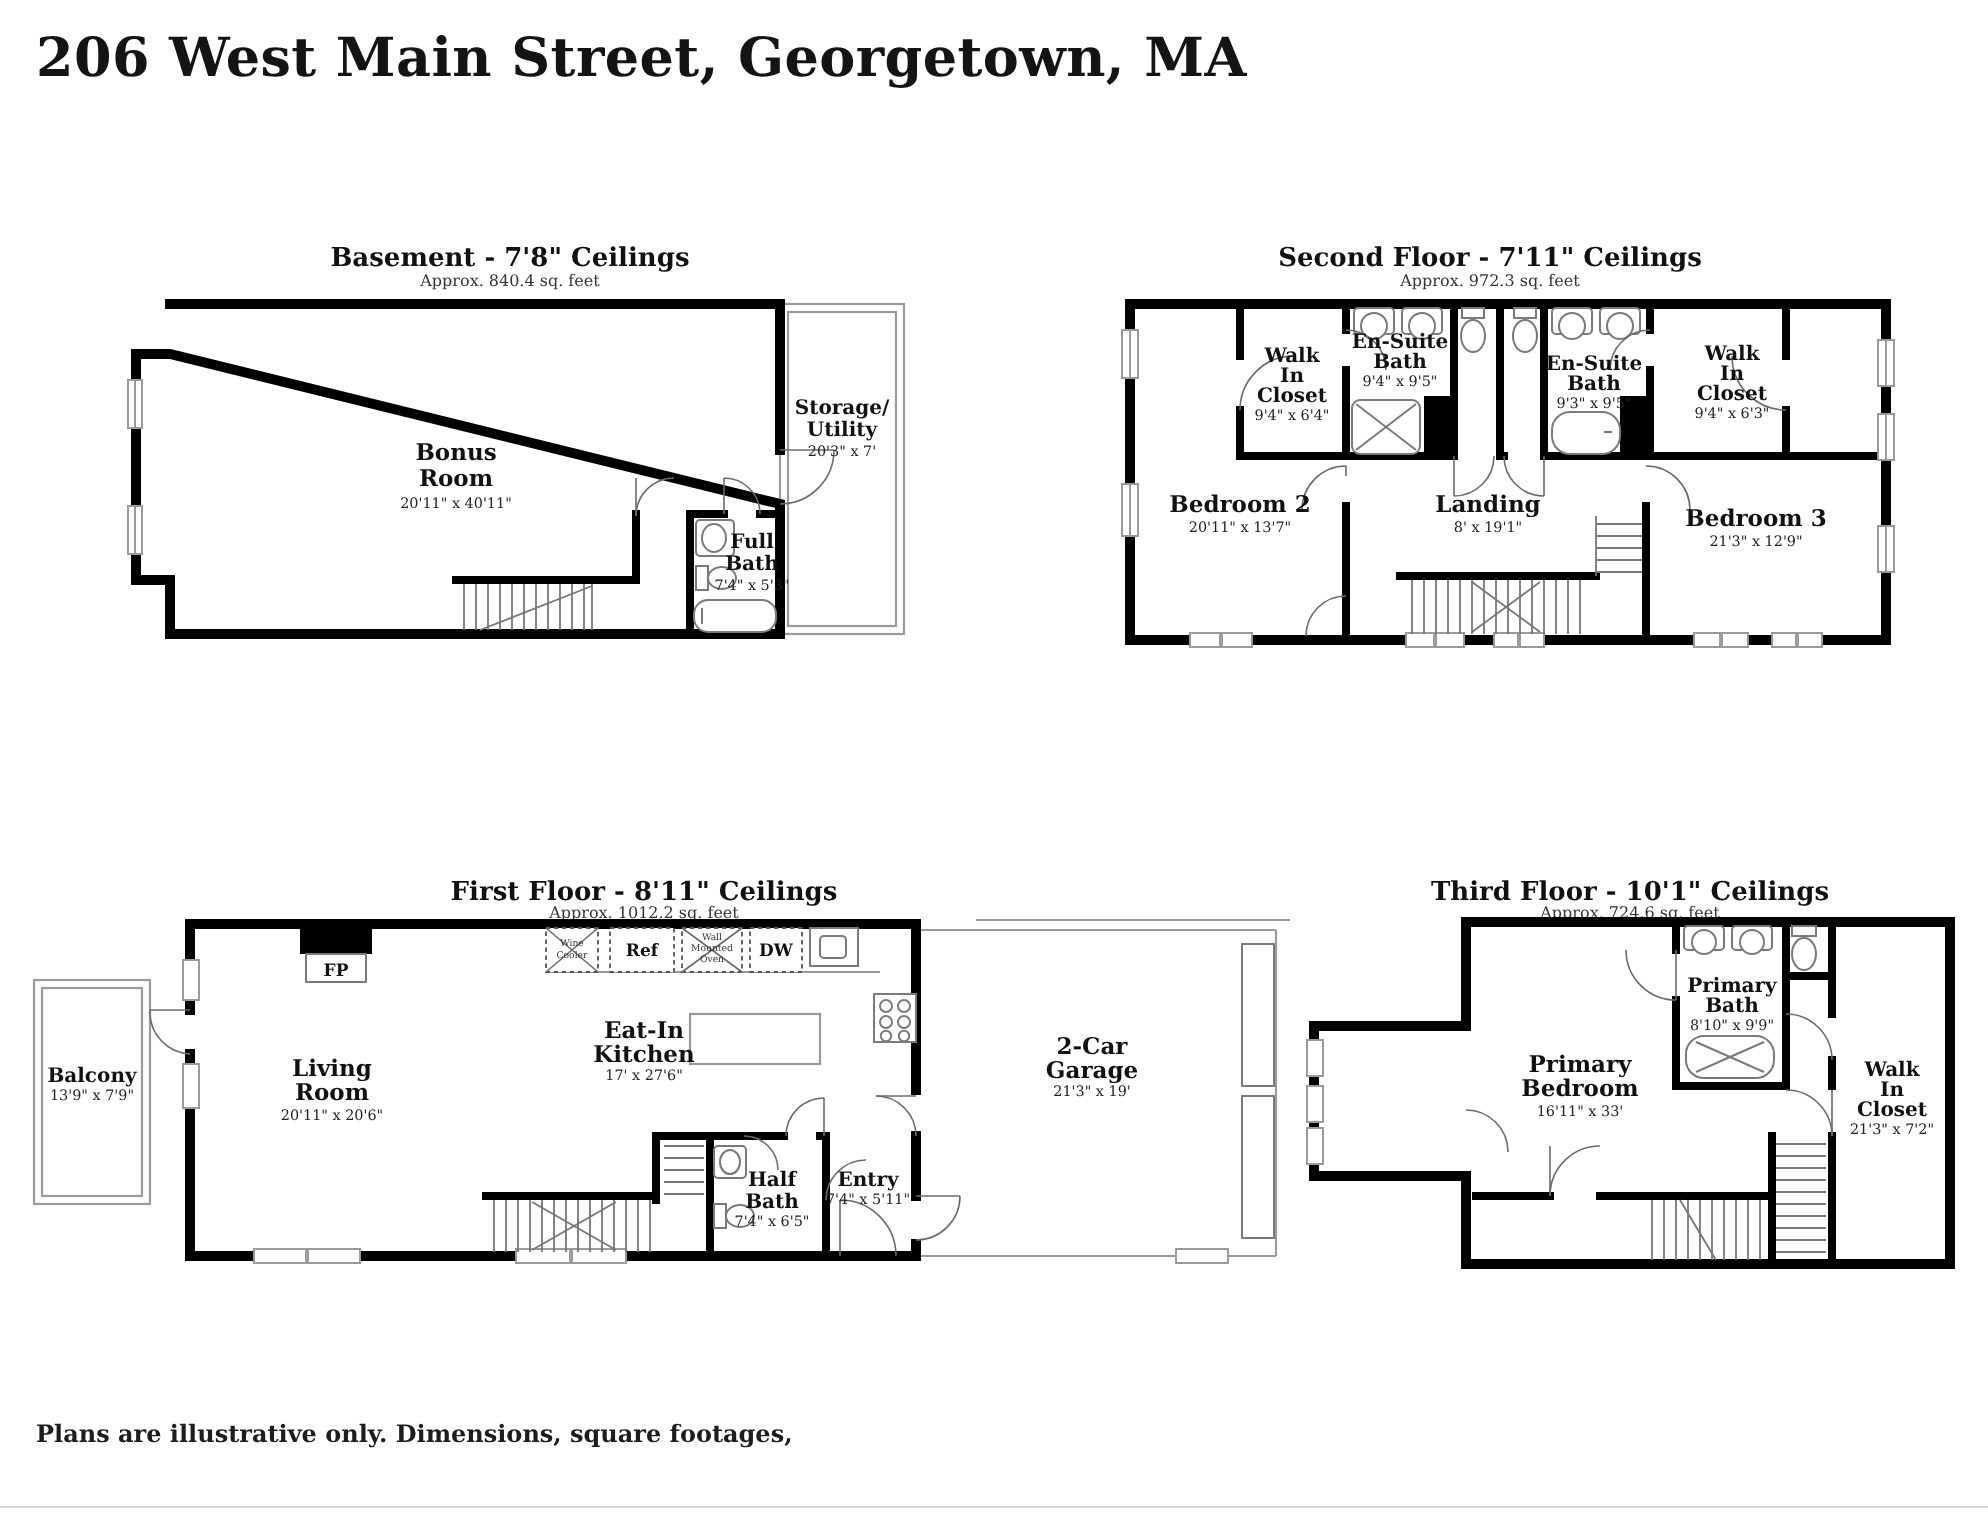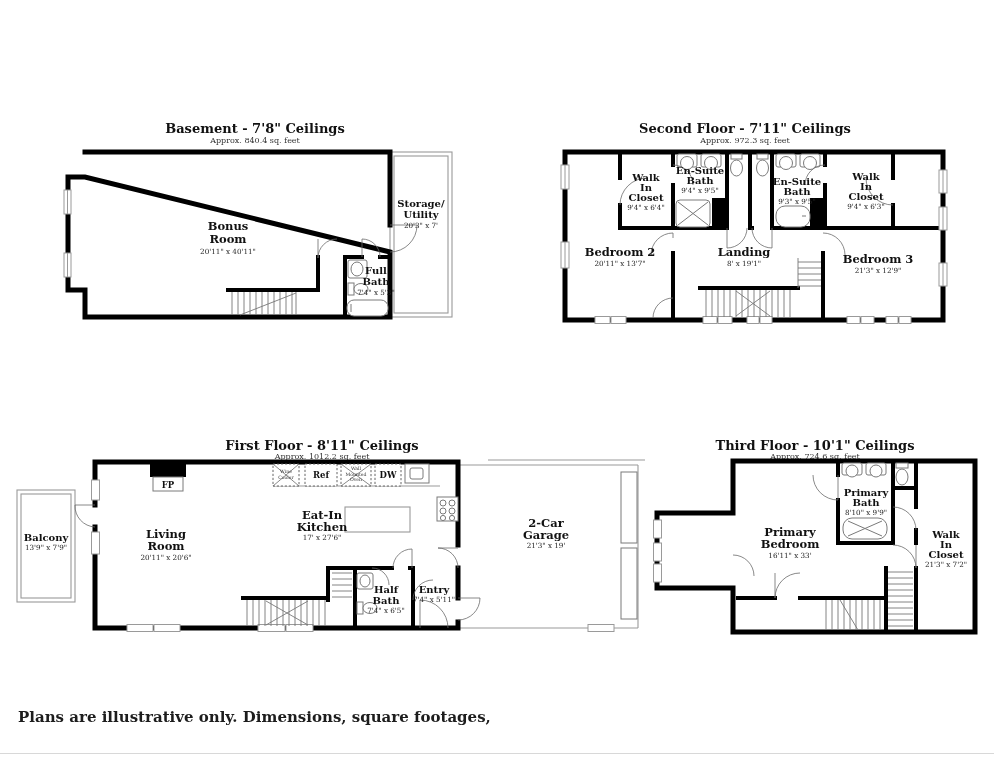--- a/index.html
+++ b/index.html
@@ -1,19 +1,19 @@
 <!DOCTYPE html>
 <html><head>
 <meta charset="utf-8">
 <style>
   html,body{margin:0;padding:0;background:#fff;}
   .page{position:relative;width:994px;height:768px;background:#ffffff;overflow:hidden;
         font-family:"DejaVu Serif","Liberation Serif",serif;border-right:1px solid #dcdcdc;}
   .title{position:absolute;left:18px;top:14px;font-size:27px;font-weight:bold;color:#141414;letter-spacing:.2px;}
-  .disclaimer{position:absolute;left:18px;top:708px;font-size:15px;color:#1d1d1d;line-height:19px;font-weight:bold;}
+  .disclaimer{position:absolute;left:18px;top:708px;font-size:12px;color:#1d1d1d;line-height:19px;font-weight:bold;}
   .bottom-rule{position:absolute;left:0;top:753px;width:994px;height:1px;background:#d8d8d8;}
   svg{position:absolute;overflow:visible;}
   svg text{font-family:"DejaVu Serif","Liberation Serif",serif;fill:#111;}
   .hd{font-size:13px;font-weight:bold;}
   .sub{font-size:8px;fill:#333;}
   .rm11{font-size:11.5px;font-weight:bold;}
   .rm10{font-size:10px;font-weight:bold;}
   .dm{font-size:7.2px;fill:#222;}
   .tiny{font-size:4.6px;fill:#333;}
   .ap{font-size:8.5px;font-weight:bold;}
@@ -23,20 +23,21 @@
   .fix{stroke:#7a7a7a;stroke-width:1;fill:#fff;}
   .win{stroke:#9a9a9a;stroke-width:1;fill:#fff;}
   .arc{stroke:#6b6b6b;stroke-width:.8;fill:none;}
   .st{stroke:#777;stroke-width:.9;}
   .dash{stroke:#555;stroke-width:.9;fill:#fff;stroke-dasharray:2.2,1.8;}
 </style>
 </head>
 <body>
 
 <div class="page">
+  <div class="title">206 West Main Street, Georgetown, MA</div>
 
   <svg style="left:15px;top:110px" width="450" height="230" viewBox="15 110 450 230">
     <text class="hd" x="255" y="133" text-anchor="middle">Basement - 7'8" Ceilings</text>
     <text class="sub" x="255" y="143" text-anchor="middle">Approx. 840.4 sq. feet</text>
 
     <g>
       <rect class="thin" x="390" y="152" width="62" height="165"></rect>
       <rect class="thin" x="394" y="156" width="54" height="157"></rect>
     </g>
 

